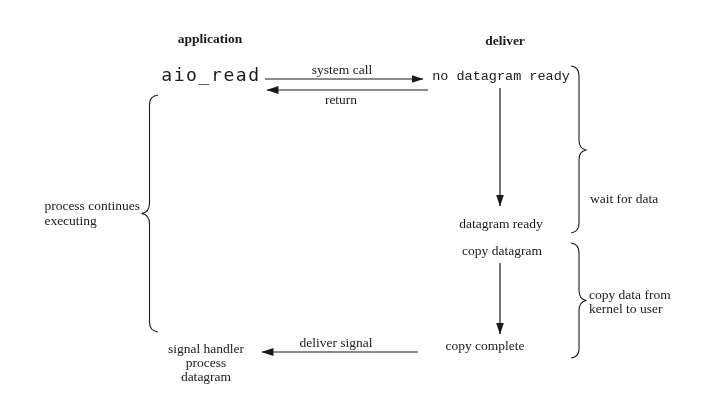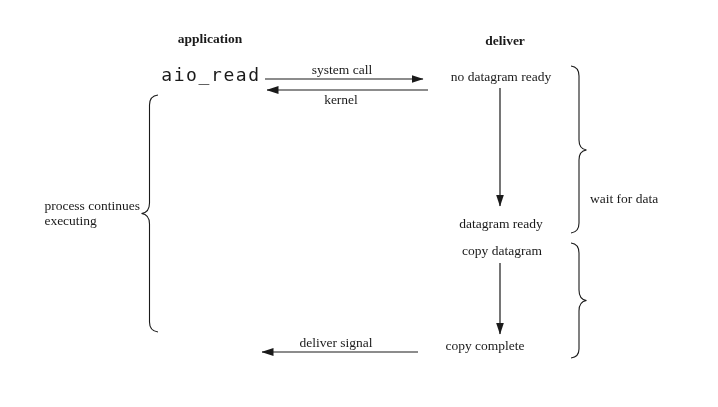--- a/index.html
+++ b/index.html
@@ -62,30 +62,39 @@
 
     <path d="M571,243 Q579,244 579,253 L579,290 Q579,299.5 586.5,300.5 Q579,301.5 579,311 L579,349 Q579,357 571,358" fill="none" stroke="currentColor" stroke-width="1.1"></path>
   </svg>
 
   <div class="lbl hdr ctr" style="left:210px; top:38px;">application</div>
   <div class="lbl hdr ctr" style="left:505px; top:40px;">deliver</div>
 
   <div class="lbl mono ctr" style="left:211px; top:74px;">aio_read</div>
 
   <div class="lbl above" style="left:342px; top:77px;">system call</div>
-  <div class="lbl below" style="left:341px; top:92px;">kernel</div>
+  <div class="lbl below" style="left:341px; top:92px;">return</div>
 
-  <div class="lbl ctr" style="left:501px; top:76px;">no datagram ready</div>
+  <div class="lbl ctr" style="left:501px; top:76px;font-family:Liberation Mono, monospace;">no datagram ready</div>
   <div class="lbl ctr" style="left:501px; top:223px;">datagram ready</div>
   <div class="lbl ctr" style="left:502px; top:250px;">copy datagram</div>
   <div class="lbl ctr" style="left:485px; top:345px;">copy complete</div>
 
   <div class="lbl vctr" style="left:590px; top:150px;margin-top:48px;">wait for data</div>
+  <div class="lbl vctr stack" style="left:589px; top:302px;">
+    <div>copy data from</div>
+    <div>kernel to user</div>
+  </div>
 
   <div class="lbl right-align" style="right:578px; top:213px; line-height:15px;">
     <div>process continues</div>
     <div>executing</div>
   </div>
 
+  <div class="lbl ctr stack" style="left:206px; top:363px;">
+    <div>signal handler</div>
+    <div>process</div>
+    <div>datagram</div>
+  </div>
 
   <div class="lbl above" style="left:336px; top:350px;">deliver signal</div>
 
 </div>
 
 </body></html>

